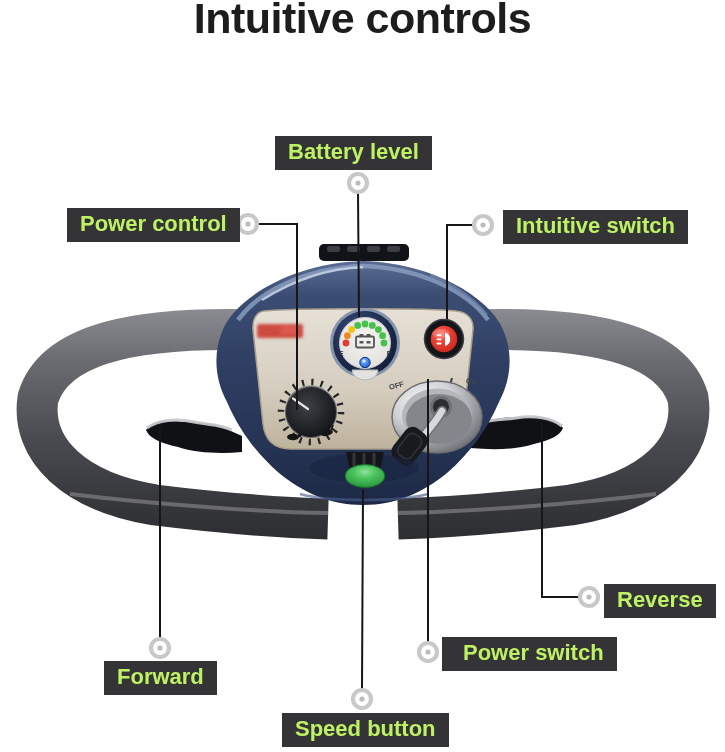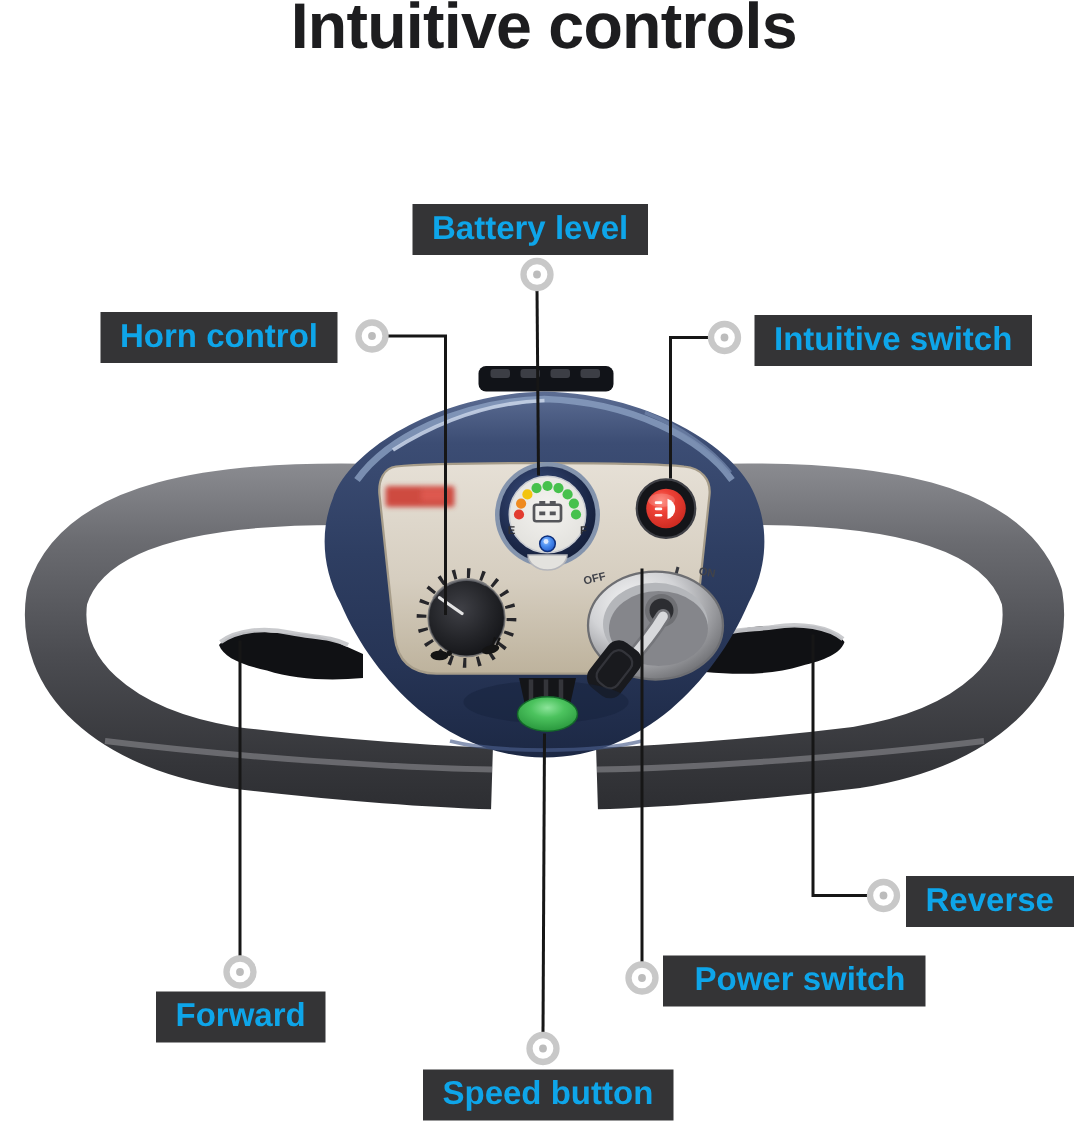--- a/index.html
+++ b/index.html
@@ -1,21 +1,21 @@
 <!DOCTYPE html>
 <html><head>
 <meta charset="utf-8">
 <style>
   html,body{margin:0;padding:0;background:#fff;}
   body{width:725px;height:752px;position:relative;overflow:hidden;
        font-family:"Liberation Sans", sans-serif;}
   .stage{position:absolute;left:0;top:0;width:725px;height:752px;}
   .title{position:absolute;top:-6px;left:0;width:100%;text-align:center;
          font-size:43px;font-weight:bold;letter-spacing:-0.5px;color:#1d1d1f;}
-  .callout{position:absolute;background:#343436;color:#0ea5e9;font-size:22px;
+  .callout{position:absolute;background:#343436;color:#bef264;font-size:22px;
            font-weight:bold;line-height:1;padding:5px 13px 7px;white-space:nowrap;}
   .co-battery{left:275px;top:136px;}
   .co-speed{left:67px;top:208px;}
   .co-headlight{left:503px;top:210px;}
   .co-reverse{left:604px;top:584px;text-align:center;}
   .co-forward{left:104px;top:661px;}
   .co-power{left:442px;top:637px;padding-left:21px;}
   .co-horn{left:282px;top:713px;}
   svg text{font-family:"Liberation Sans", sans-serif;}
 </style>
@@ -260,18 +260,18 @@
     <g>
       <circle cx="589" cy="597" r="9" fill="#fff" stroke="#c8c8c8" stroke-width="4.2"></circle>
         <circle cx="589" cy="597" r="2.6" fill="#bcbcbc"></circle>
     </g>
   </g>
 </svg>
 
 <div class="title">Intuitive controls</div>
 
 <div class="callout co-battery">Battery level</div>
-<div class="callout co-speed">Horn control</div>
+<div class="callout co-speed">Power control</div>
 <div class="callout co-headlight">Intuitive switch</div>
 <div class="callout co-reverse">Reverse</div>
 <div class="callout co-forward">Forward</div>
 <div class="callout co-power">Power switch</div>
 <div class="callout co-horn">Speed button</div>
 
 </body></html>

